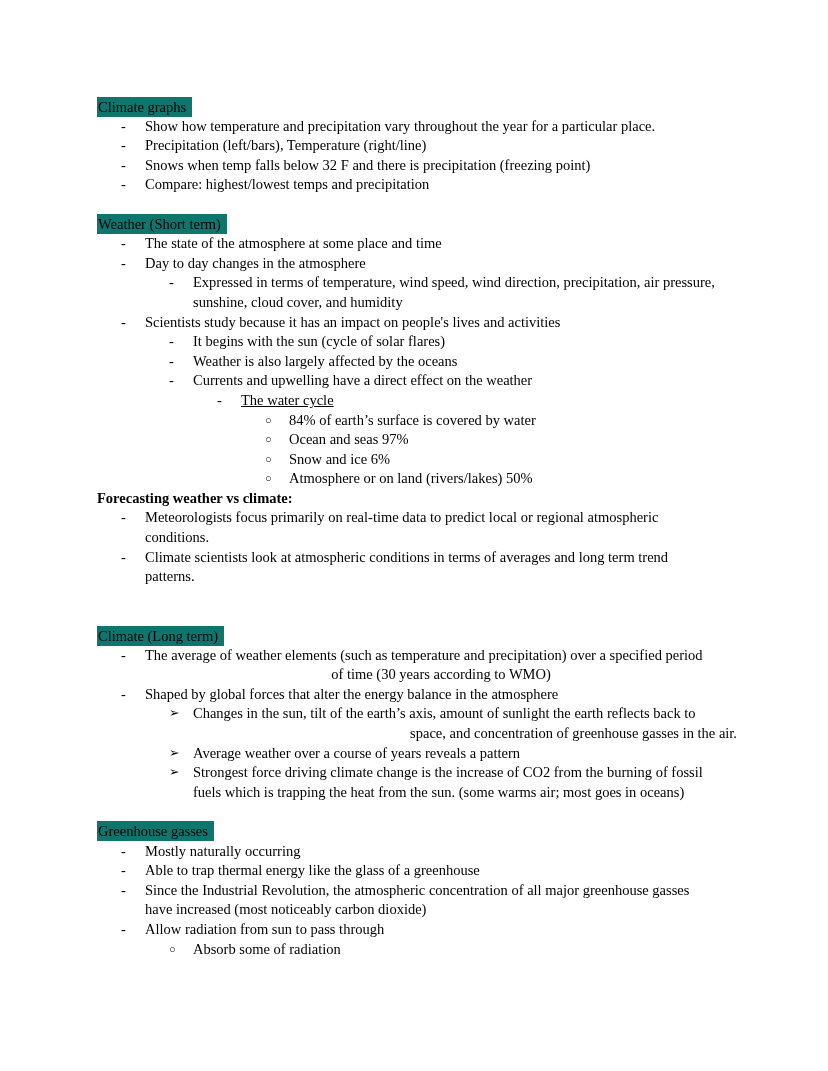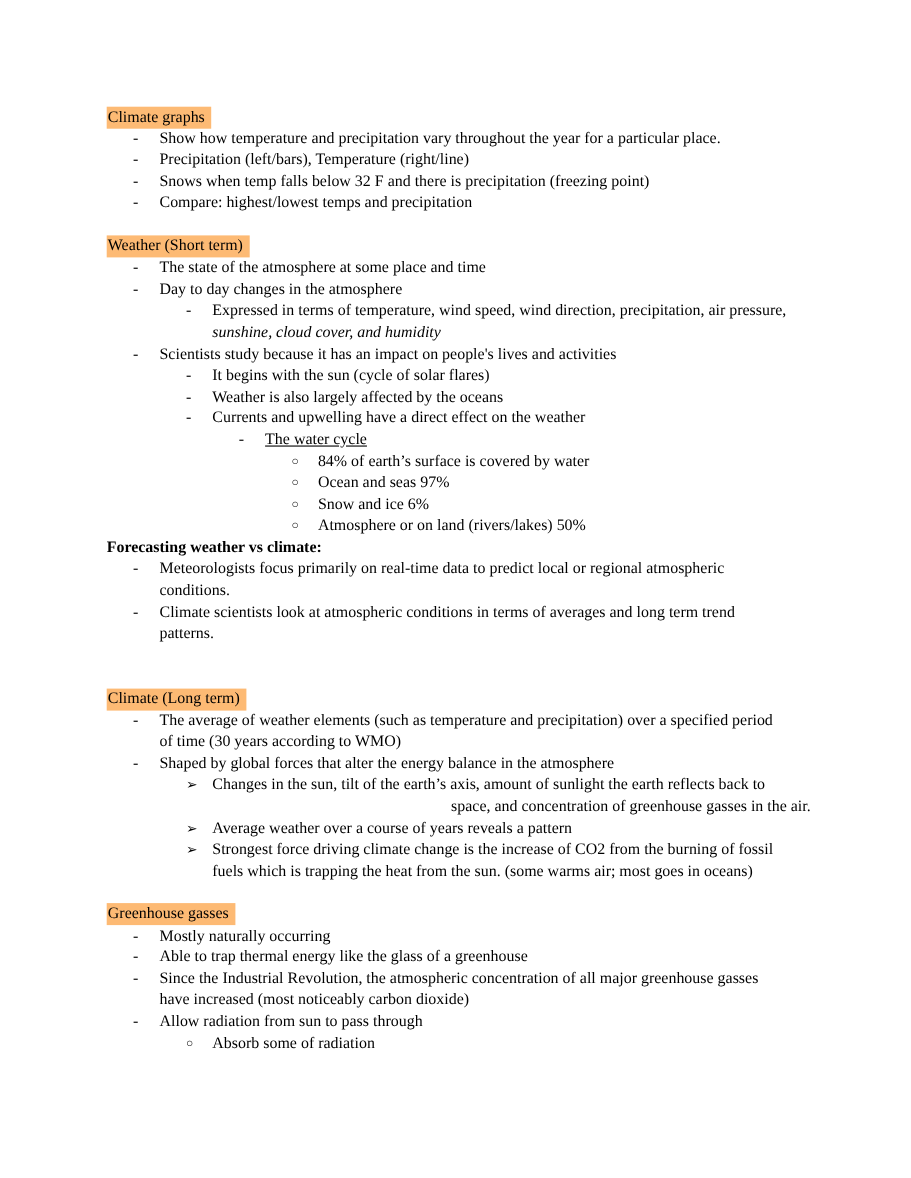--- a/index.html
+++ b/index.html
@@ -9,59 +9,59 @@
     font-family:"Liberation Serif", serif; font-size:14.5px; color:#000000;
     overflow:hidden;
   }
   #doc-content { position:absolute; left:97px; top:97px; width:640px; }
   .line { position:relative; line-height:19.6px; height:19.6px; white-space:nowrap; }
   .line.blank { height:19.6px; }
   .marker { position:absolute; top:0; line-height:19.6px; }
   .m-dash { font-size:14.5px; }
   .m-circle { font-size:11px; }
   .m-arrow { font-size:12.5px; }
-  .hl { background:#fdba74; padding:1.5px 6px 2.5px 1px; }
+  .hl { background:#0f766e; padding:1.5px 6px 2.5px 1px; }
   .boldh { font-weight:700; }
   .u { text-decoration:underline; }
 </style>
 </head>
 <body>
 
 <div class="page">
   <div id="doc-content">
       <div class="line"><span class="hl">Climate graphs</span></div>
       <div class="line" style="padding-left: 48px;"><span class="marker m-dash" style="left: 24px;">-</span><span class="txt">Show how temperature and precipitation vary throughout the year for a particular place.</span></div>
       <div class="line" style="padding-left: 48px;"><span class="marker m-dash" style="left: 24px;">-</span><span class="txt">Precipitation (left/bars), Temperature (right/line)</span></div>
       <div class="line" style="padding-left: 48px;"><span class="marker m-dash" style="left: 24px;">-</span><span class="txt">Snows when temp falls below 32 F and there is precipitation (freezing point)</span></div>
       <div class="line" style="padding-left: 48px;"><span class="marker m-dash" style="left: 24px;">-</span><span class="txt">Compare: highest/lowest temps and precipitation</span></div>
       <div class="line blank"></div>
       <div class="line"><span class="hl">Weather (Short term)</span></div>
       <div class="line" style="padding-left: 48px;"><span class="marker m-dash" style="left: 24px;">-</span><span class="txt">The state of the atmosphere at some place and time</span></div>
       <div class="line" style="padding-left: 48px;"><span class="marker m-dash" style="left: 24px;">-</span><span class="txt">Day to day changes in the atmosphere</span></div>
       <div class="line" style="padding-left: 96px;"><span class="marker m-dash" style="left: 72px;">-</span><span class="txt">Expressed in terms of temperature, wind speed, wind direction, precipitation, air pressure,</span></div>
-      <div class="line" style="padding-left: 96px; font-style: italic;"><span class="txt">sunshine, cloud cover, and humidity</span></div>
+      <div class="line" style="padding-left: 96px;"><span class="txt">sunshine, cloud cover, and humidity</span></div>
       <div class="line" style="padding-left: 48px;"><span class="marker m-dash" style="left: 24px;">-</span><span class="txt">Scientists study because it has an impact on people's lives and activities</span></div>
       <div class="line" style="padding-left: 96px;"><span class="marker m-dash" style="left: 72px;">-</span><span class="txt">It begins with the sun (cycle of solar flares)</span></div>
       <div class="line" style="padding-left: 96px;"><span class="marker m-dash" style="left: 72px;">-</span><span class="txt">Weather is also largely affected by the oceans</span></div>
       <div class="line" style="padding-left: 96px;"><span class="marker m-dash" style="left: 72px;">-</span><span class="txt">Currents and upwelling have a direct effect on the weather</span></div>
       <div class="line" style="padding-left: 144px;"><span class="marker m-dash" style="left: 120px;">-</span><span class="txt u">The water cycle</span></div>
       <div class="line" style="padding-left: 192px;"><span class="marker m-circle" style="left: 168px;">○</span><span class="txt">84% of earth’s surface is covered by water</span></div>
       <div class="line" style="padding-left: 192px;"><span class="marker m-circle" style="left: 168px;">○</span><span class="txt">Ocean and seas 97%</span></div>
       <div class="line" style="padding-left: 192px;"><span class="marker m-circle" style="left: 168px;">○</span><span class="txt">Snow and ice 6%</span></div>
       <div class="line" style="padding-left: 192px;"><span class="marker m-circle" style="left: 168px;">○</span><span class="txt">Atmosphere or on land (rivers/lakes) 50%</span></div>
       <div class="line"><span class="boldh">Forecasting weather vs climate:</span></div>
       <div class="line" style="padding-left: 48px;"><span class="marker m-dash" style="left: 24px;">-</span><span class="txt">Meteorologists focus primarily on real-time data to predict local or regional atmospheric</span></div>
       <div class="line" style="padding-left: 48px;"><span class="txt">conditions.</span></div>
       <div class="line" style="padding-left: 48px;"><span class="marker m-dash" style="left: 24px;">-</span><span class="txt">Climate scientists look at atmospheric conditions in terms of averages and long term trend</span></div>
       <div class="line" style="padding-left: 48px;"><span class="txt">patterns.</span></div>
       <div class="line blank"></div>
       <div class="line blank"></div>
       <div class="line"><span class="hl">Climate (Long term)</span></div>
       <div class="line" style="padding-left: 48px;"><span class="marker m-dash" style="left: 24px;">-</span><span class="txt">The average of weather elements (such as temperature and precipitation) over a specified period</span></div>
-      <div class="line" style="padding-left: 48px;"><span class="txt">of time (30 years according to WMO)</span></div>
+      <div class="line" style="padding-left: 48px; text-align: center;"><span class="txt">of time (30 years according to WMO)</span></div>
       <div class="line" style="padding-left: 48px;"><span class="marker m-dash" style="left: 24px;">-</span><span class="txt">Shaped by global forces that alter the energy balance in the atmosphere</span></div>
       <div class="line" style="padding-left: 96px;"><span class="marker m-arrow" style="left: 72px;">➢</span><span class="txt">Changes in the sun, tilt of the earth’s axis, amount of sunlight the earth reflects back to</span></div>
       <div class="line" style="padding-left: 96px; text-align: right;"><span class="txt">space, and concentration of greenhouse gasses in the air.</span></div>
       <div class="line" style="padding-left: 96px;"><span class="marker m-arrow" style="left: 72px;">➢</span><span class="txt">Average weather over a course of years reveals a pattern</span></div>
       <div class="line" style="padding-left: 96px;"><span class="marker m-arrow" style="left: 72px;">➢</span><span class="txt">Strongest force driving climate change is the increase of CO2 from the burning of fossil</span></div>
       <div class="line" style="padding-left: 96px;"><span class="txt">fuels which is trapping the heat from the sun. (some warms air; most goes in oceans)</span></div>
       <div class="line blank"></div>
       <div class="line"><span class="hl">Greenhouse gasses</span></div>
       <div class="line" style="padding-left: 48px;"><span class="marker m-dash" style="left: 24px;">-</span><span class="txt">Mostly naturally occurring</span></div>
       <div class="line" style="padding-left: 48px;"><span class="marker m-dash" style="left: 24px;">-</span><span class="txt">Able to trap thermal energy like the glass of a greenhouse</span></div>

